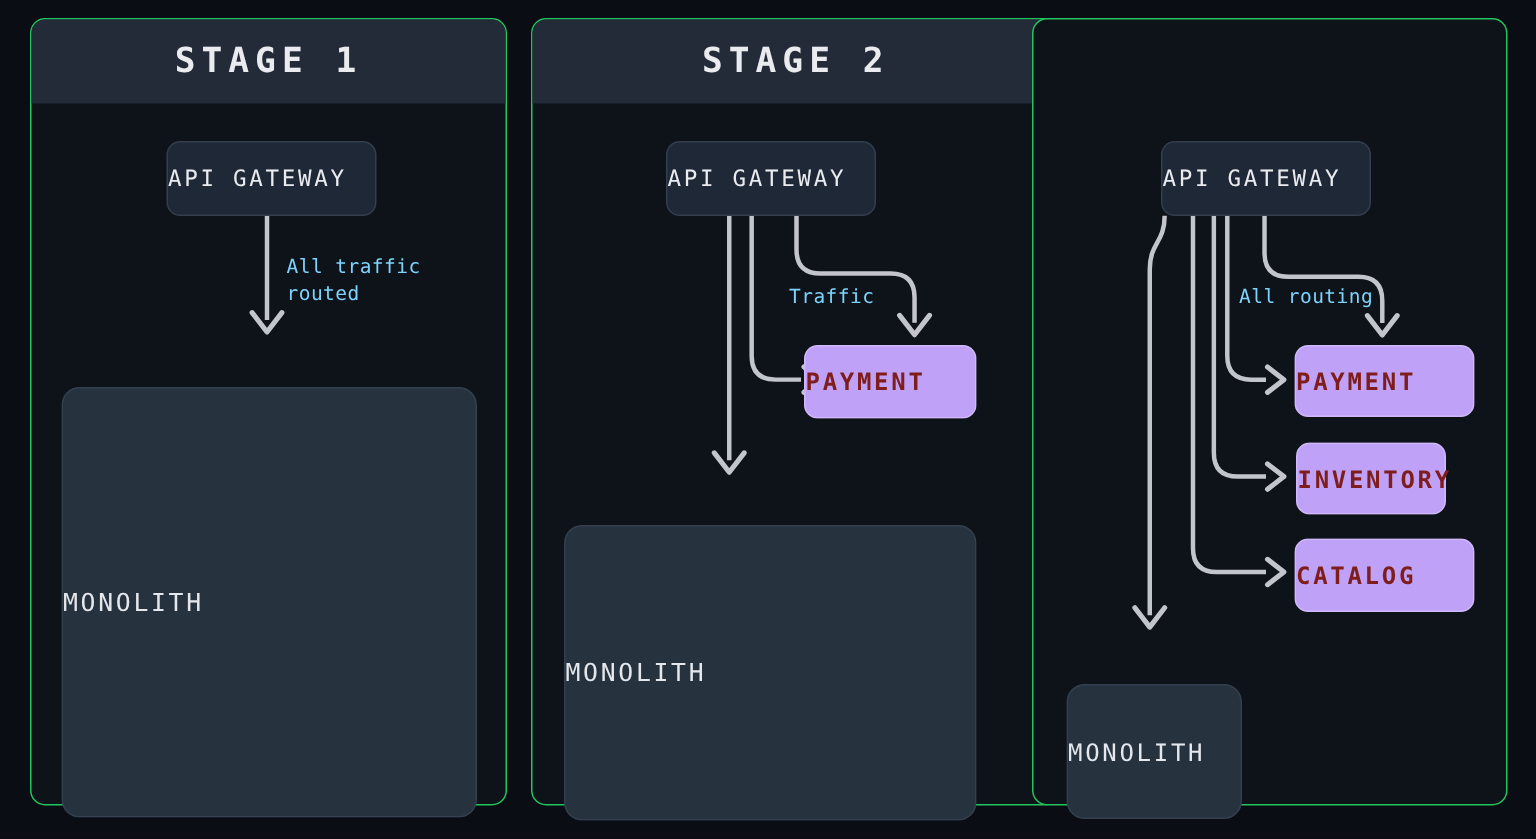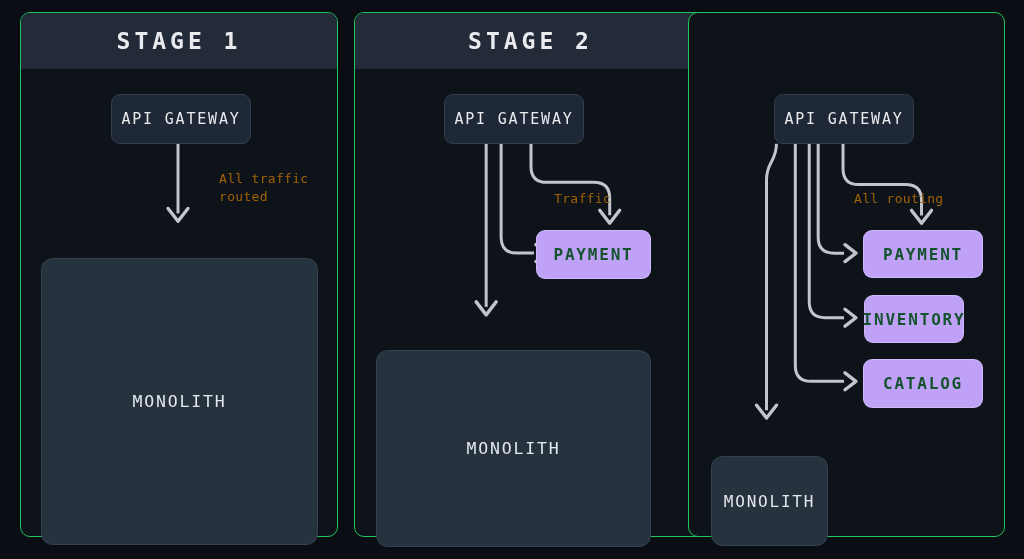--- a/index.html
+++ b/index.html
@@ -37,21 +37,20 @@
     color: #e9ebef;
     font-size: 23px;
     letter-spacing: 4px;
     font-weight: bold;
   }
 
   .node {
     position: absolute;
     display: flex;
     align-items: center;
-    justify-content: center;
     letter-spacing: 1.8px;
   }
   .node-gateway {
     background: #1f2836;
     border: 1px solid #333e4e;
     border-radius: 9px;
     color: #e9ebef;
     font-size: 15px;
     width: 140px;
     height: 50px;
@@ -62,33 +61,32 @@
     border: 1px solid rgba(110,130,155,0.18);
     border-radius: 12px;
     color: #e4e7eb;
     font-size: 16.5px;
     margin-top: 29px;
   }
   .node-service {
     background: #bfa2f7;
     border: 1px solid rgba(226,212,255,0.45);
     border-radius: 9px;
-    color: #14532d;
+    color: #7f1d1d;
     font-size: 16px;
     font-weight: bold;
     height: 48px;
   }
 
   .edge-label {
     position: absolute;
-    color: #a16207;
+    color: #7dd3fc;
     font-size: 13px;
     letter-spacing: 0.3px;
     line-height: 18px;
-    margin-left: 28px;
   }
   #edge-label-1 { left: 170px; top: 157px; width: 96px; }
   #edge-label-2 { left: 171px; top: 177px; white-space: nowrap; }
   #edge-label-3 { left: 137px; top: 177px; white-space: nowrap; }
 
   .connectors {
     position: absolute;
     top: 0; left: 0;
     width: 100%; height: 100%;
   }

